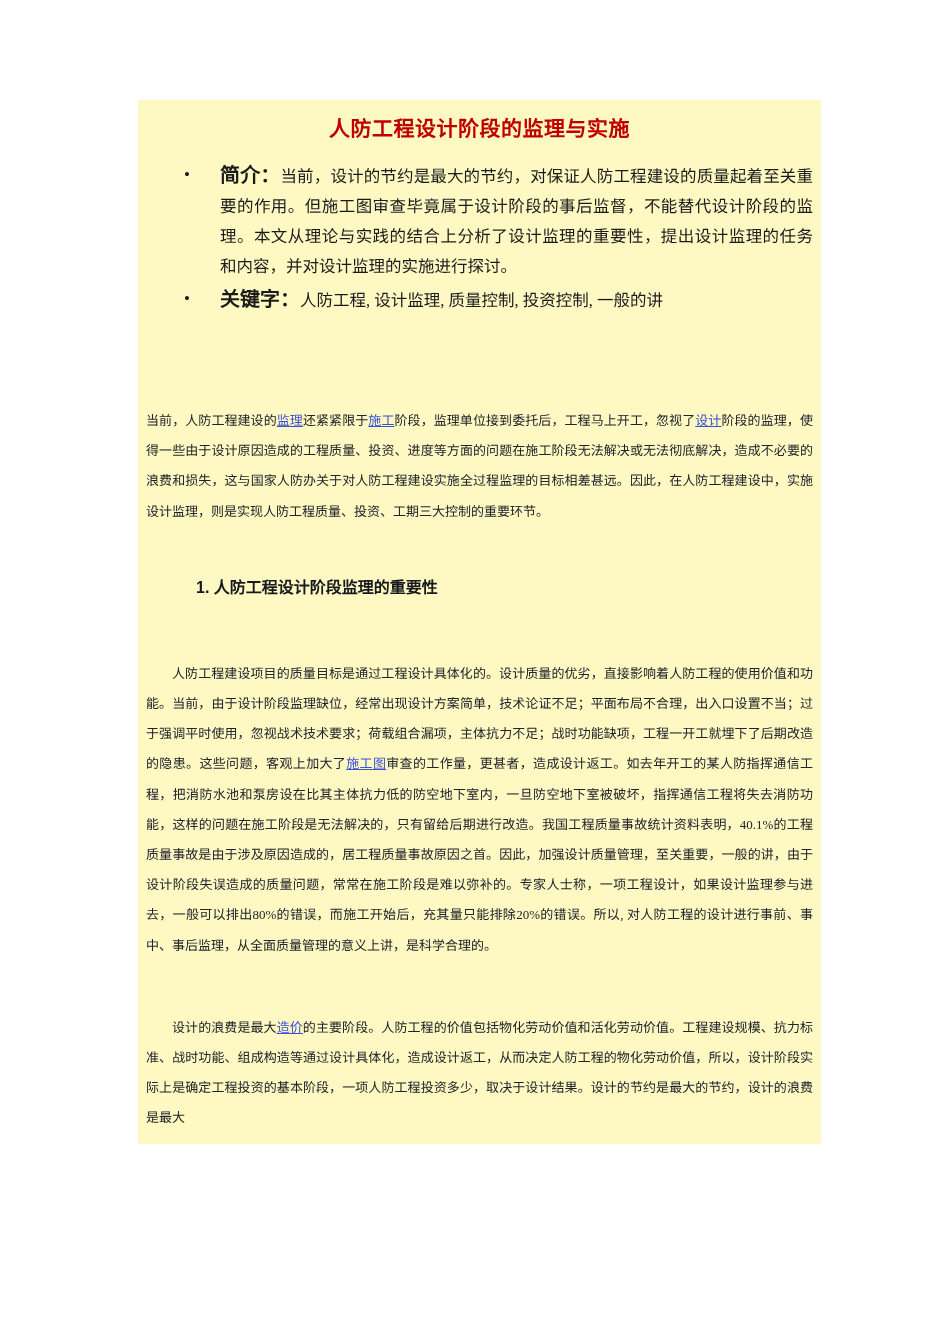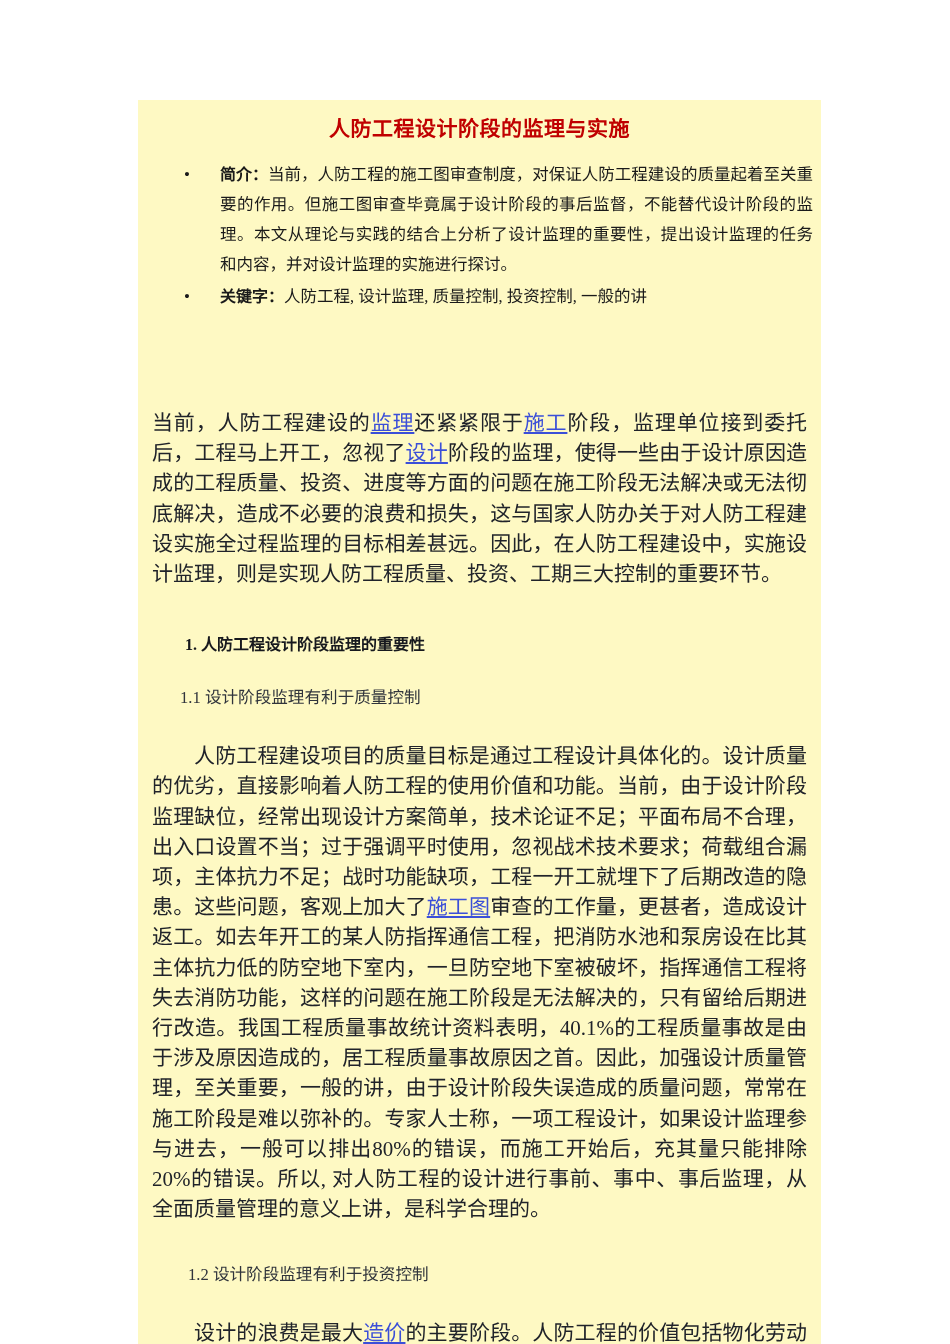--- a/index.html
+++ b/index.html
@@ -67,50 +67,50 @@
     position: absolute;
     left: 46px;
     top: 0;
     line-height: 30px;
     font-size: 17px;
     color: #1a1a1a;
   }
   .abstract-label {
     font-weight: bold;
     font-family: "Liberation Sans", "DejaVu Sans", sans-serif;
-    font-size: 16px;
+    font-size: 20px;
   }
 
   
   .gap {
     height: 74px;
   }
 
   
   .body-wrap {
     padding: 0 4px 6px 4px;
   }
   p.para {
-    margin: 10px;
-    font-size: 21px;
+    margin: 4px;
+    font-size: 13px;
     line-height: 30.2px;
     color: #20232a;
     text-align: justify;
     text-justify: inter-ideograph;
   }
   p.para.indent {
     text-indent: 2em;
   }
   p.spacer-sm { height: 18px; margin: 0; }
   p.spacer-md { height: 26px; margin: 0; }
 
   h2.heading-lvl1 {
-    margin: 5px;
+    margin: 16px;
     padding-left: 38px;
-    font-family: Liberation Serif, serif;
+    font-family: Liberation Sans, sans-serif;
     font-weight: bold;
     font-size: 16px;
     line-height: 30px;
     color: #17191e;
   }
   h3.heading-lvl2 {
     margin: 0;
     padding-left: 38px;
     font-weight: normal;
     font-size: 16.6px;
@@ -130,49 +130,47 @@
 <body>
 
 <div class="page">
   <div class="content-block">
 
     <h1 class="doc-title">人防工程设计阶段的监理与实施</h1>
 
     <ul class="abstract-list">
       <li class="abstract-item">
         <span class="bullet-dot">•</span>
-        <span class="abstract-label">简介：</span><span>当前，人防工程的施工图审查制度，对保证人防工程建设的质量起着至关重要的作用。但施工图审查毕竟属于设计阶段的事后监督，不能替代设计阶段的监理。本文从理论与实践的结合上分析了设计监理的重要性，提出设计监理的任务和内容，并对设计监理的实施进行探讨。</span>
+        <span class="abstract-label">简介：</span><span>当前，设计的节约是最大的节约，对保证人防工程建设的质量起着至关重要的作用。但施工图审查毕竟属于设计阶段的事后监督，不能替代设计阶段的监理。本文从理论与实践的结合上分析了设计监理的重要性，提出设计监理的任务和内容，并对设计监理的实施进行探讨。</span>
       </li>
       <li class="abstract-item">
         <span class="bullet-dot">•</span>
         <span class="abstract-label">关键字：</span><span>人防工程, 设计监理, 质量控制, 投资控制, 一般的讲</span>
       </li>
     </ul>
 
     <div class="gap"></div>
 
     <div class="body-wrap">
 
       <p class="para"><span>当前，人防工程建设的</span><a class="doclink" href="#">监理</a><span>还紧紧限于</span><a class="doclink" href="#">施工</a><span>阶段，监理单位接到委托后，工程马上开工，忽视了</span><a class="doclink" href="#">设计</a><span>阶段的监理，使得一些由于设计原因造成的工程质量、投资、进度等方面的问题在施工阶段无法解决或无法彻底解决，造成不必要的浪费和损失，这与国家人防办关于对人防工程建设实施全过程监理的目标相差甚远。因此，在人防工程建设中，实施设计监理，则是实现人防工程质量、投资、工期三大控制的重要环节。</span></p>
 
       <p class="spacer-md"></p>
 
       <h2 class="heading-lvl1">1. 人防工程设计阶段监理的重要性</h2>
 
       <p class="spacer-sm"></p>
 
-      <h3 class="heading-lvl2">1.1 设计阶段监理有利于质量控制</h3>
 
       <p class="spacer-sm"></p>
 
       <p class="para indent"><span>人防工程建设项目的质量目标是通过工程设计具体化的。设计质量的优劣，直接影响着人防工程的使用价值和功能。当前，由于设计阶段监理缺位，经常出现设计方案简单，技术论证不足；平面布局不合理，出入口设置不当；过于强调平时使用，忽视战术技术要求；荷载组合漏项，主体抗力不足；战时功能缺项，工程一开工就埋下了后期改造的隐患。这些问题，客观上加大了</span><a class="doclink" href="#">施工图</a><span>审查的工作量，更甚者，造成设计返工。如去年开工的某人防指挥通信工程，把消防水池和泵房设在比其主体抗力低的防空地下室内，一旦防空地下室被破坏，指挥通信工程将失去消防功能，这样的问题在施工阶段是无法解决的，只有留给后期进行改造。我国工程质量事故统计资料表明，40.1%的工程质量事故是由于涉及原因造成的，居工程质量事故原因之首。因此，加强设计质量管理，至关重要，一般的讲，由于设计阶段失误造成的质量问题，常常在施工阶段是难以弥补的。专家人士称，一项工程设计，如果设计监理参与进去，一般可以排出80%的错误，而施工开始后，充其量只能排除20%的错误。所以, 对人防工程的设计进行事前、事中、事后监理，从全面质量管理的意义上讲，是科学合理的。</span></p>
 
       <p class="spacer-md"></p>
 
-      <h3 class="heading-lvl2 deeper">1.2  设计阶段监理有利于投资控制</h3>
 
       <p class="spacer-sm"></p>
 
       <p class="para indent"><span>设计的浪费是最大</span><a class="doclink" href="#">造价</a><span>的主要阶段。人防工程的价值包括物化劳动价值和活化劳动价值。工程建设规模、抗力标准、战时功能、组成构造等通过设计具体化，造成设计返工，从而决定人防工程的物化劳动价值，所以，设计阶段实际上是确定工程投资的基本阶段，一项人防工程投资多少，取决于设计结果。设计的节约是最大的节约，设计的浪费是最大</span></p>
 
     </div>
   </div>
 </div>
 
 </body></html>

